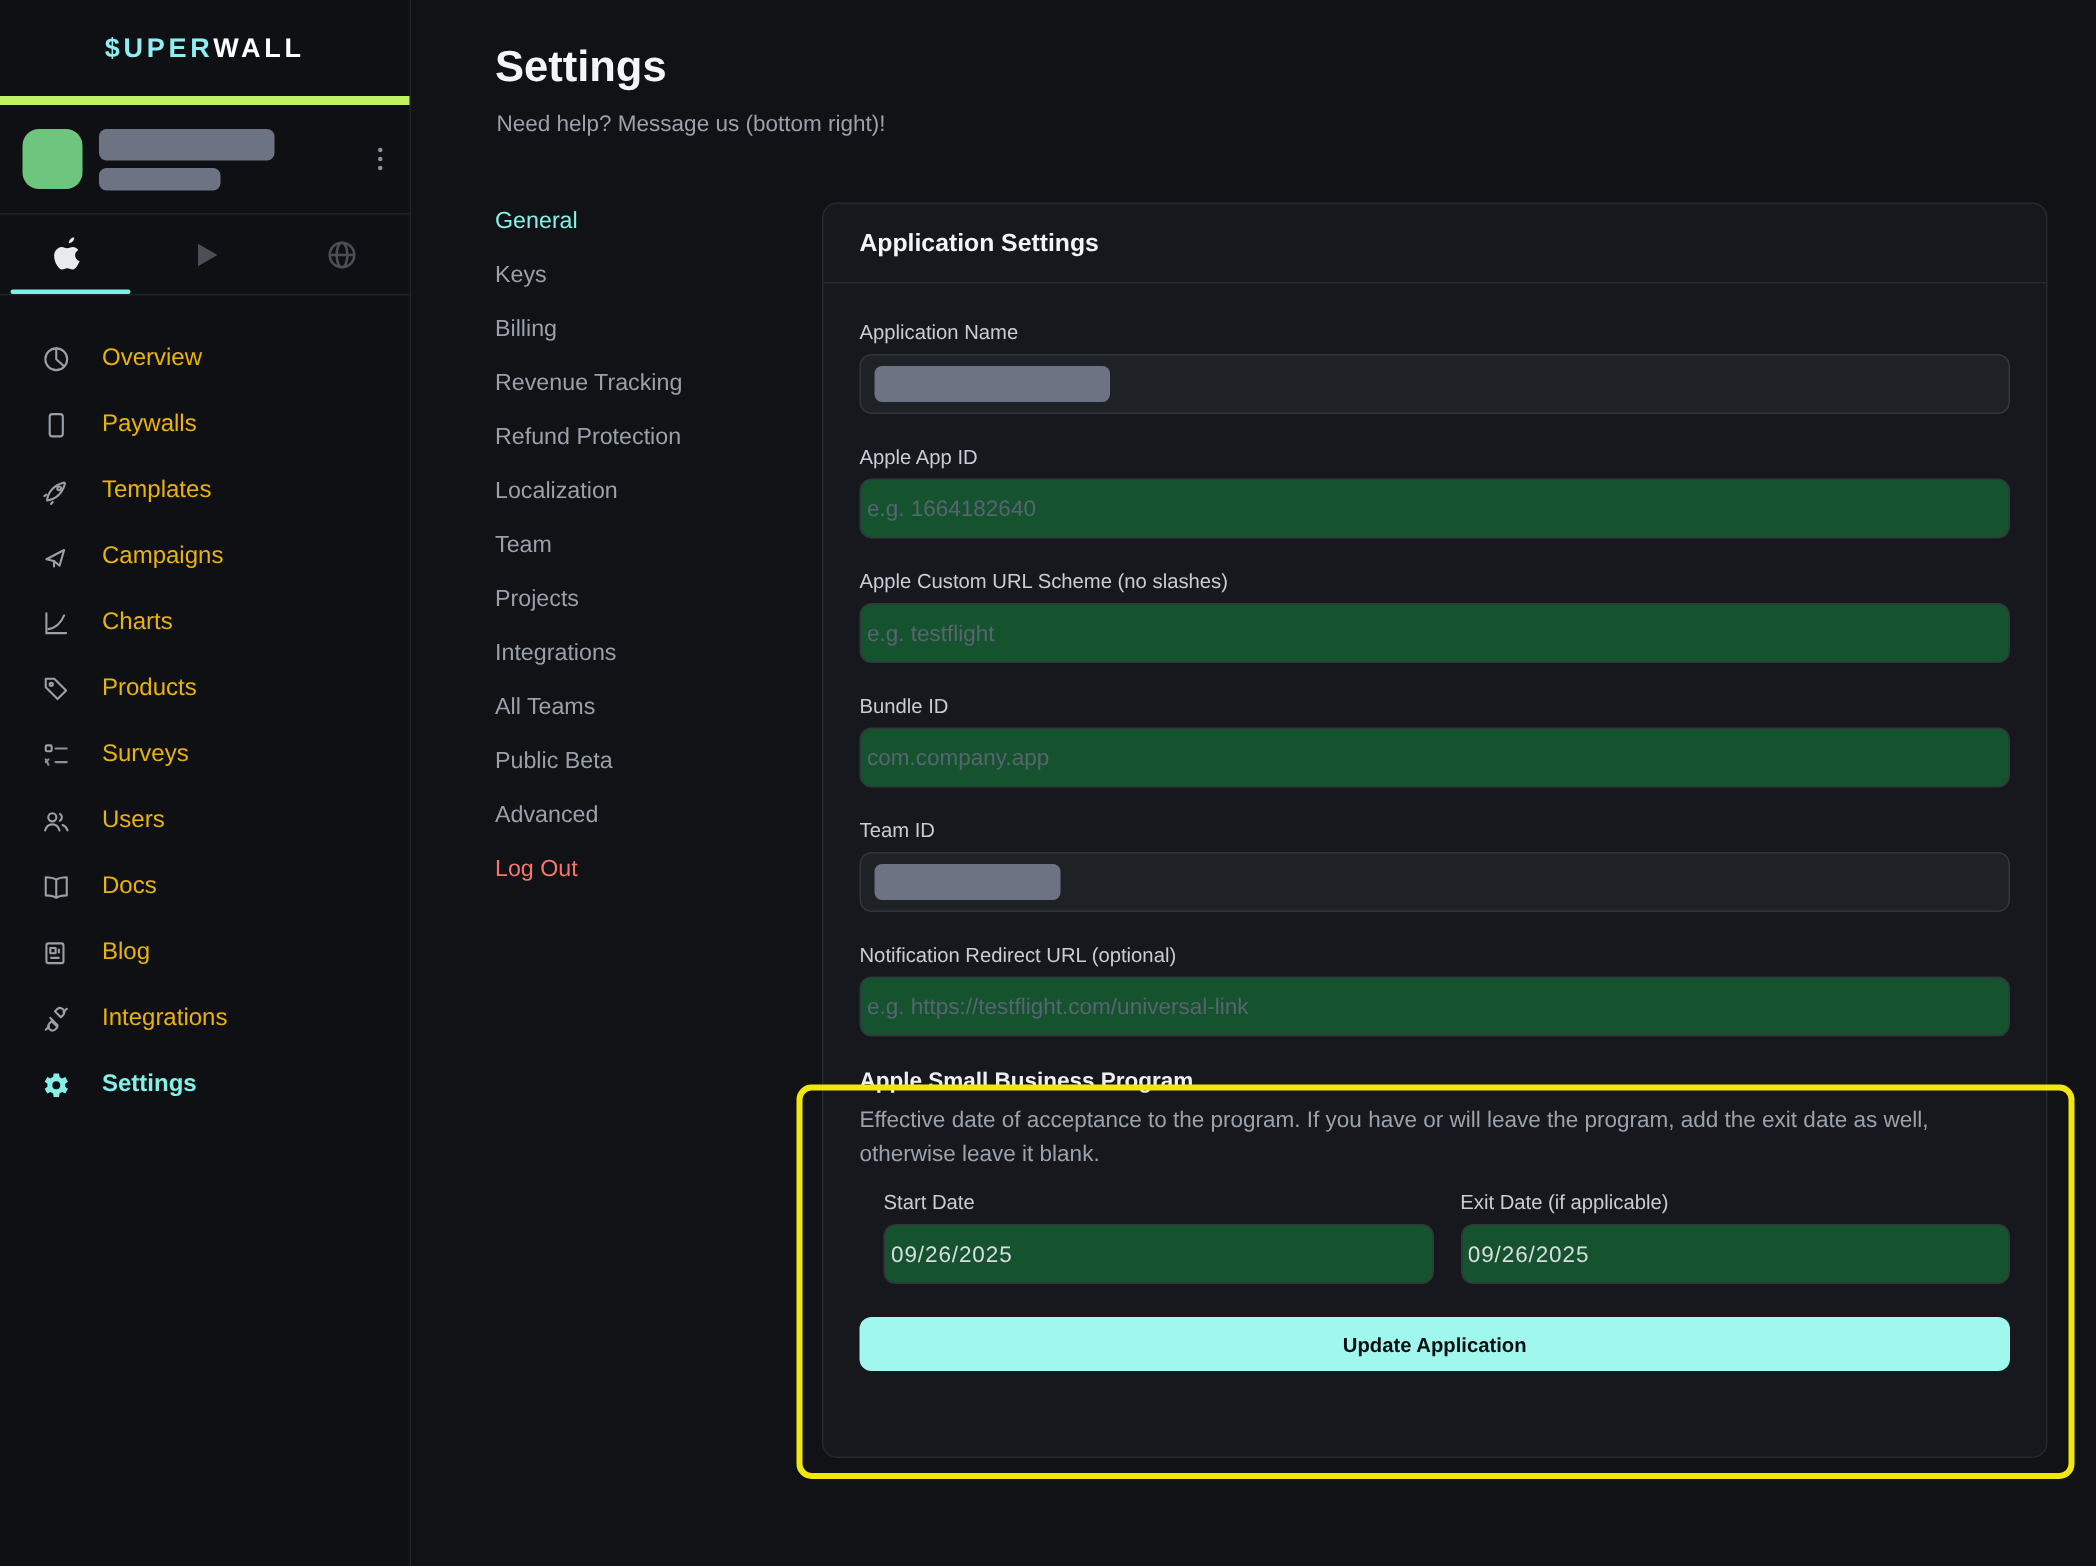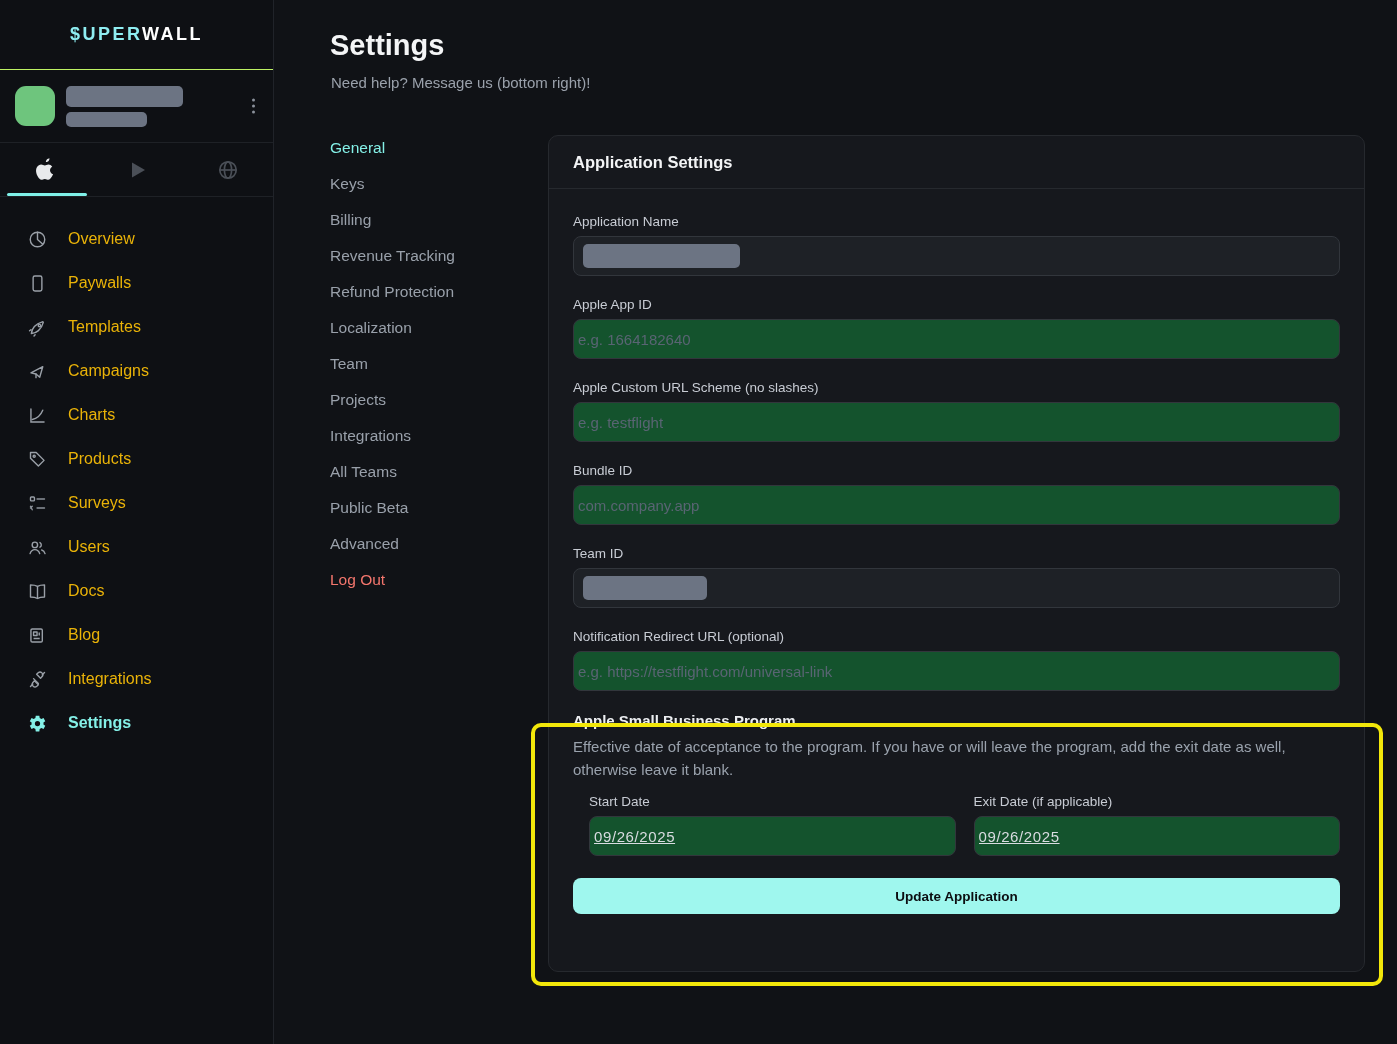--- a/index.html
+++ b/index.html
@@ -11,21 +11,21 @@
     color:#e5e7eb;
     overflow:hidden;
   }
   
   .sidebar {
     position:absolute; left:0; top:0; width:274px; height:1044px;
     background:#0e1014; border-right:1px solid #202329;
   }
   .logo-section {
     height:70px; display:flex; align-items:center; justify-content:center;
-    border-bottom:1px solid #bef264; cursor:pointer;
+    border-bottom:6px solid #bef264; cursor:pointer;
   }
   .logo {
     font-size:18px; font-weight:bold; letter-spacing:2.5px; color:#fff;
   }
   .logo .accent { color:#8feef2; }
   .account-section {
     height:73px; border-bottom:1px solid #1e2126;
     display:flex; align-items:center; padding:0 15px; position:relative;
   }
   .avatar {
@@ -116,21 +116,21 @@
   .sb-title {
     margin-top:9px; font-size:15px; font-weight:bold; color:#eceef1;
   }
   .sb-desc {
     margin-top:6px; font-size:15px; line-height:23px; color:#9aa2ad;
     max-width:775px;
   }
   .dates-grid {
     margin-top:13px; display:grid; grid-template-columns:1fr 1fr; gap:18px;margin-left:16px;
   }
-  .date-input { letter-spacing:0.6px;text-decoration:underline; }
+  .date-input { letter-spacing:0.6px; }
   .update-btn {
     margin-top:22px; width:100%; height:36px; border:none; border-radius:8px;
     background:#9ff7ee; color:#0c0e11; font-size:13.5px; font-weight:bold;
     font-family:"Liberation Sans","DejaVu Sans",sans-serif; cursor:pointer;
     display:block;
   }
   
   .annotation-box {
     position:absolute; left:531px; top:723px; width:852px; height:263px;
     border:4px solid #f2e70a; border-radius:10px;

